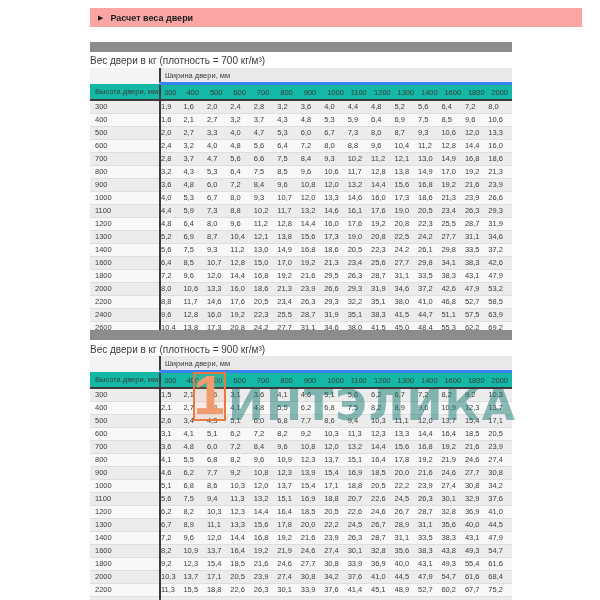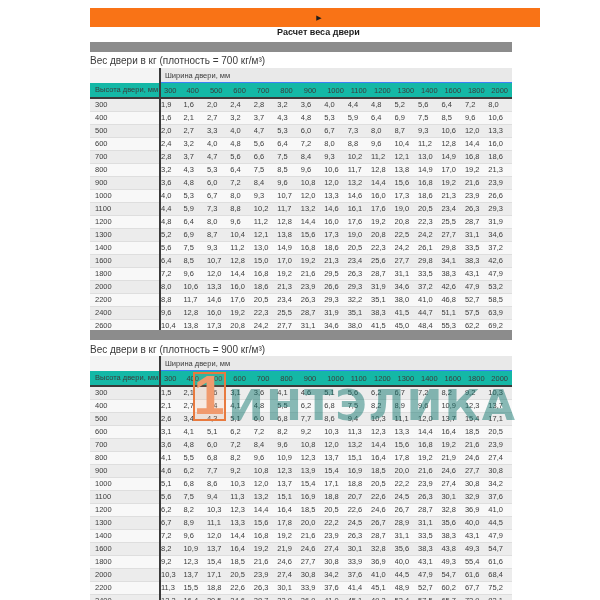--- a/index.html
+++ b/index.html
@@ -1,42 +1,42 @@
 <!DOCTYPE html>
 <html><head>
 <meta charset="utf-8">
 <style>
   html,body{margin:0;padding:0;background:#ffffff;}
   #screen{position:relative;width:600px;height:600px;background:#ffffff;overflow:hidden;
           font-family:"Liberation Sans",sans-serif;color:#3c3c3c;}
 
   
-  .collapse-header{position:absolute;left:90px;top:8px;width:450px;height:19px;
-      background:#f97316;display:flex;align-items:center;flex-direction:column;}
+  .collapse-header{position:absolute;left:90px;top:8px;width:492px;height:19px;
+      background:#fca5a5;display:flex;align-items:center;}
   .tri{font-size:7px;color:#1c1c1c;margin-left:8px;line-height:19px;}
   .collapse-title{font-size:9px;font-weight:bold;color:#1c1c1c;margin-left:7px;}
 
   
   .bar{position:absolute;left:90px;width:422px;height:10px;background:#8c8c8c;}
   .b0 .bar{top:42px;} .b1 .bar{top:330px;}
 
   
   .tbl-title{position:absolute;left:90px;width:422px;font-size:10px;color:#3a3a3a;}
   .b0 .tbl-title{top:55px;} .b1 .tbl-title{top:344px;}
 
   
   .wtable-wrap{position:absolute;left:90px;width:422px;}
   .b0 .wtable-wrap{top:68px;} .b1 .wtable-wrap{top:356px;}
   table.wtable{width:422px;border-collapse:collapse;table-layout:fixed;font-size:7.5px;}
   table.wtable col.c-label{width:70px;}
   table.wtable th,table.wtable td{padding:0;margin:0;font-weight:normal;text-align:left;
       white-space:nowrap;overflow:hidden;color:#3c3c3c;}
   tr.h1 th{height:14px;background:#e9e9e9;}
   tr.h1 th.corner{background:#f4f4f4;}
-  tr.h1 th.wgroup{border-left:2px solid #3a3a3a;border-bottom:1px solid #3b82f6;padding-left:4px;}
+  tr.h1 th.wgroup{border-left:2px solid #3a3a3a;border-bottom:3px solid #3b82f6;padding-left:4px;}
   tr.h2 th{height:14px;background:#14b8a6;border-bottom:2px solid #3a3a3a;}
   tr.h2 th.hlabel{padding-left:5px;}
   tr.h2 th.cw{padding-left:3px;}
   tr.h2 th.first{border-left:2px solid #3a3a3a;}
   tbody td{height:12px;line-height:12px;border-bottom:1px solid #dedede;padding-left:3px;}
   tbody td.rlabel{padding-left:5px;}
   tbody td.first{border-left:2px solid #3a3a3a;}
   tbody tr:nth-child(odd){background:#ececec;}
   tbody tr:nth-child(even){background:#f8f8f8;}
 

